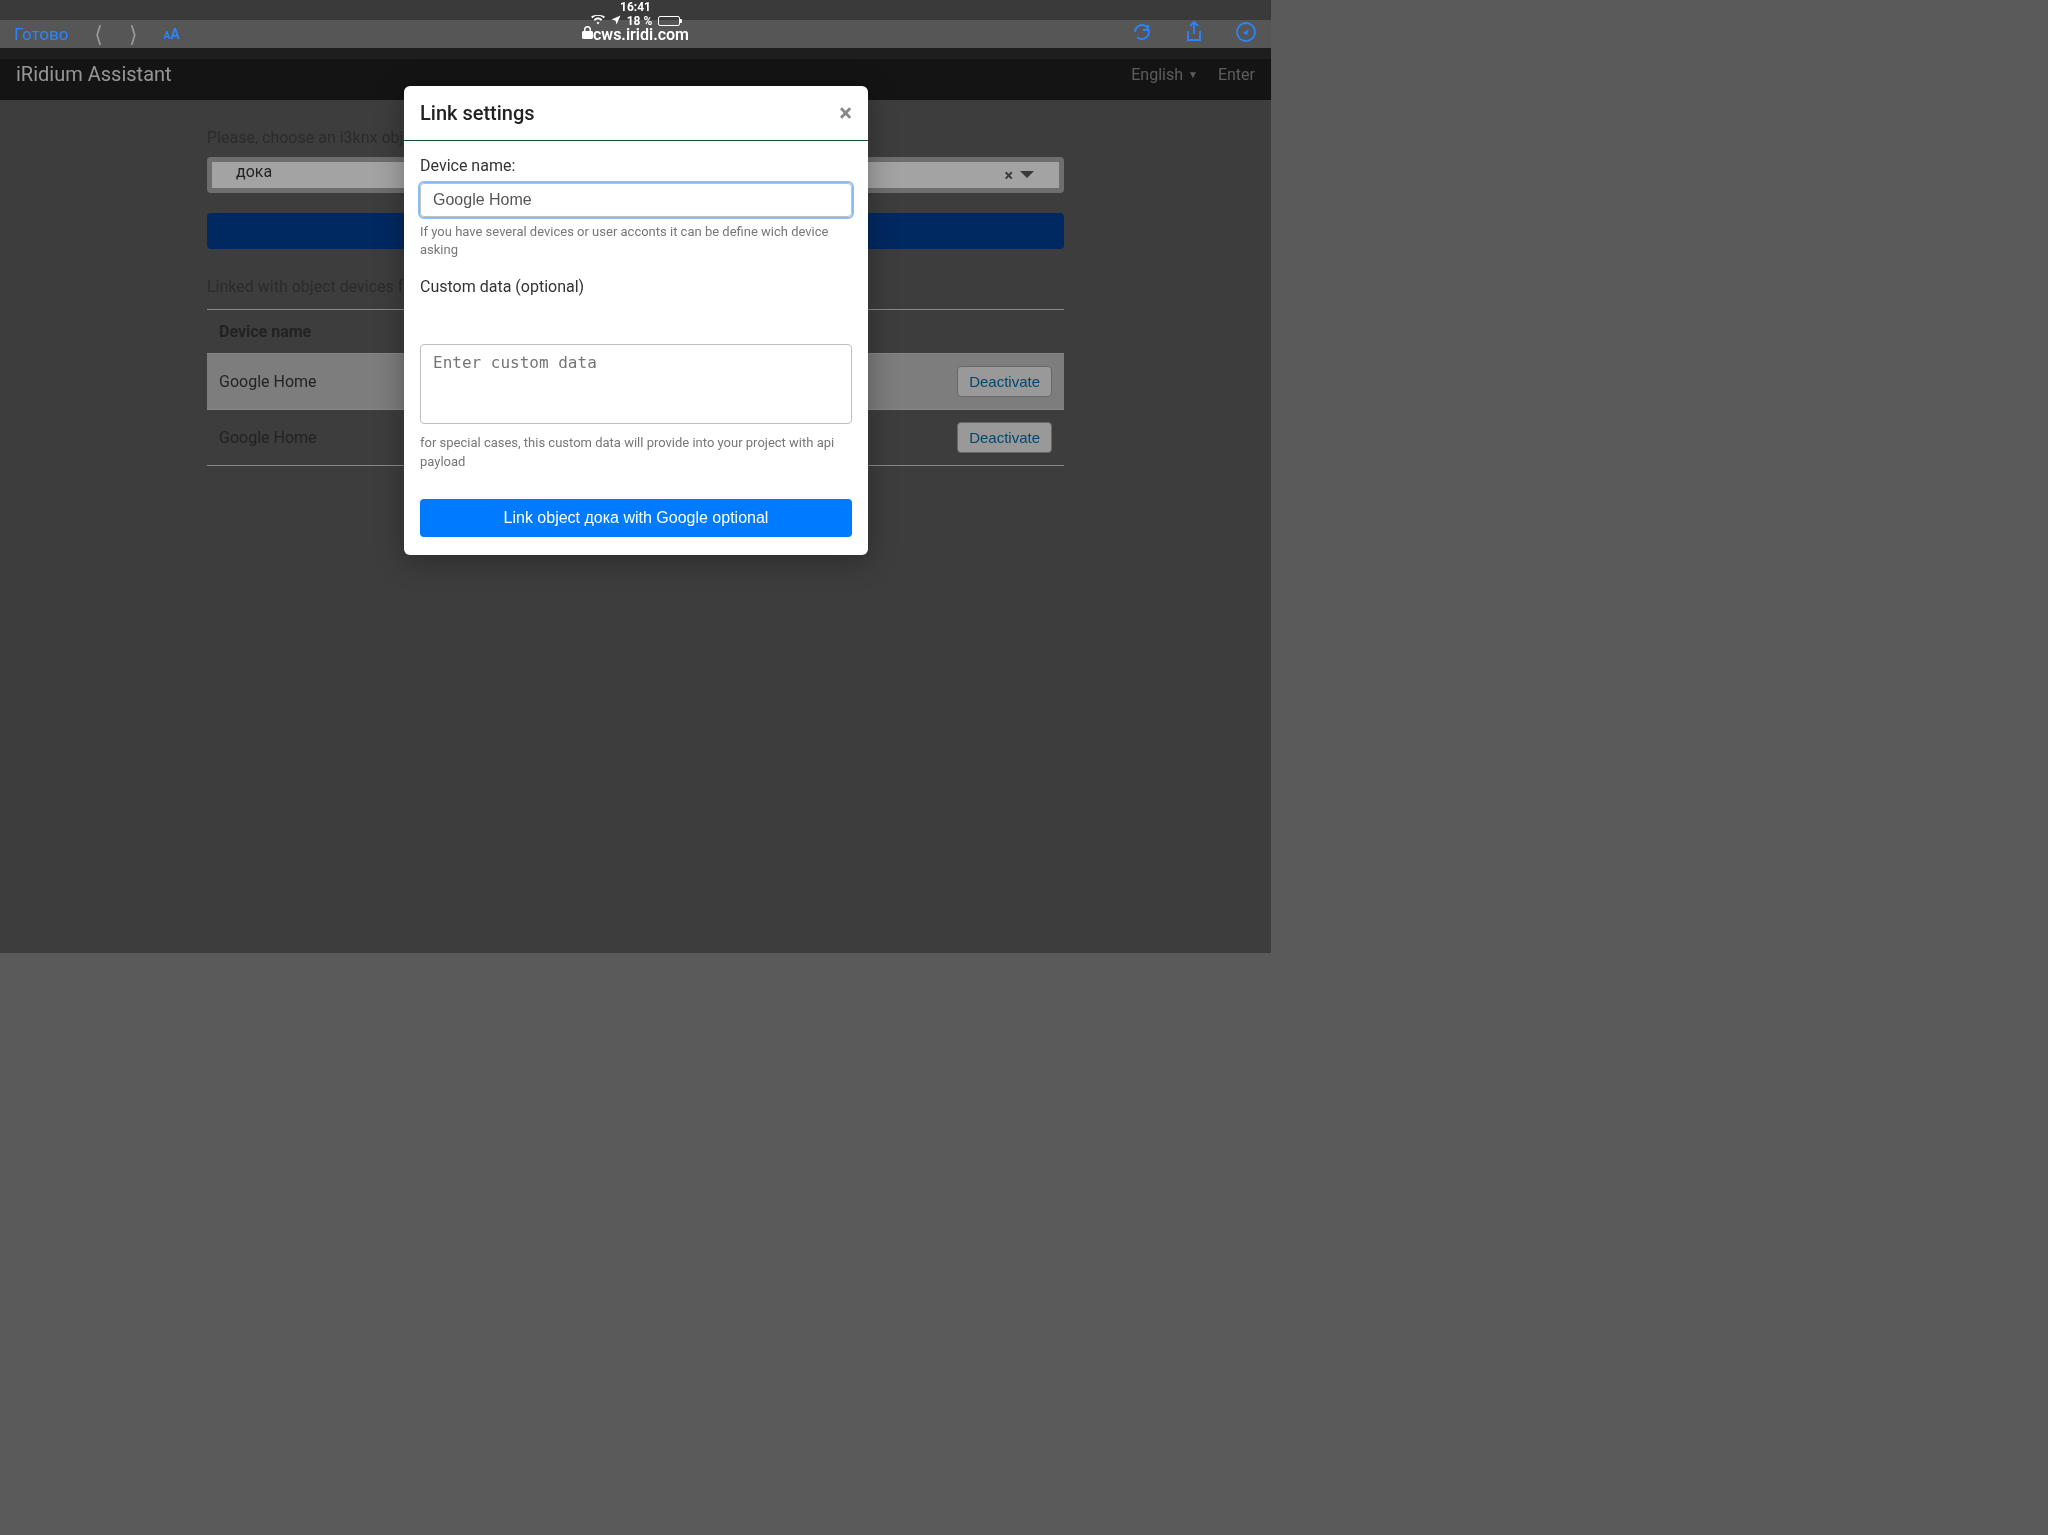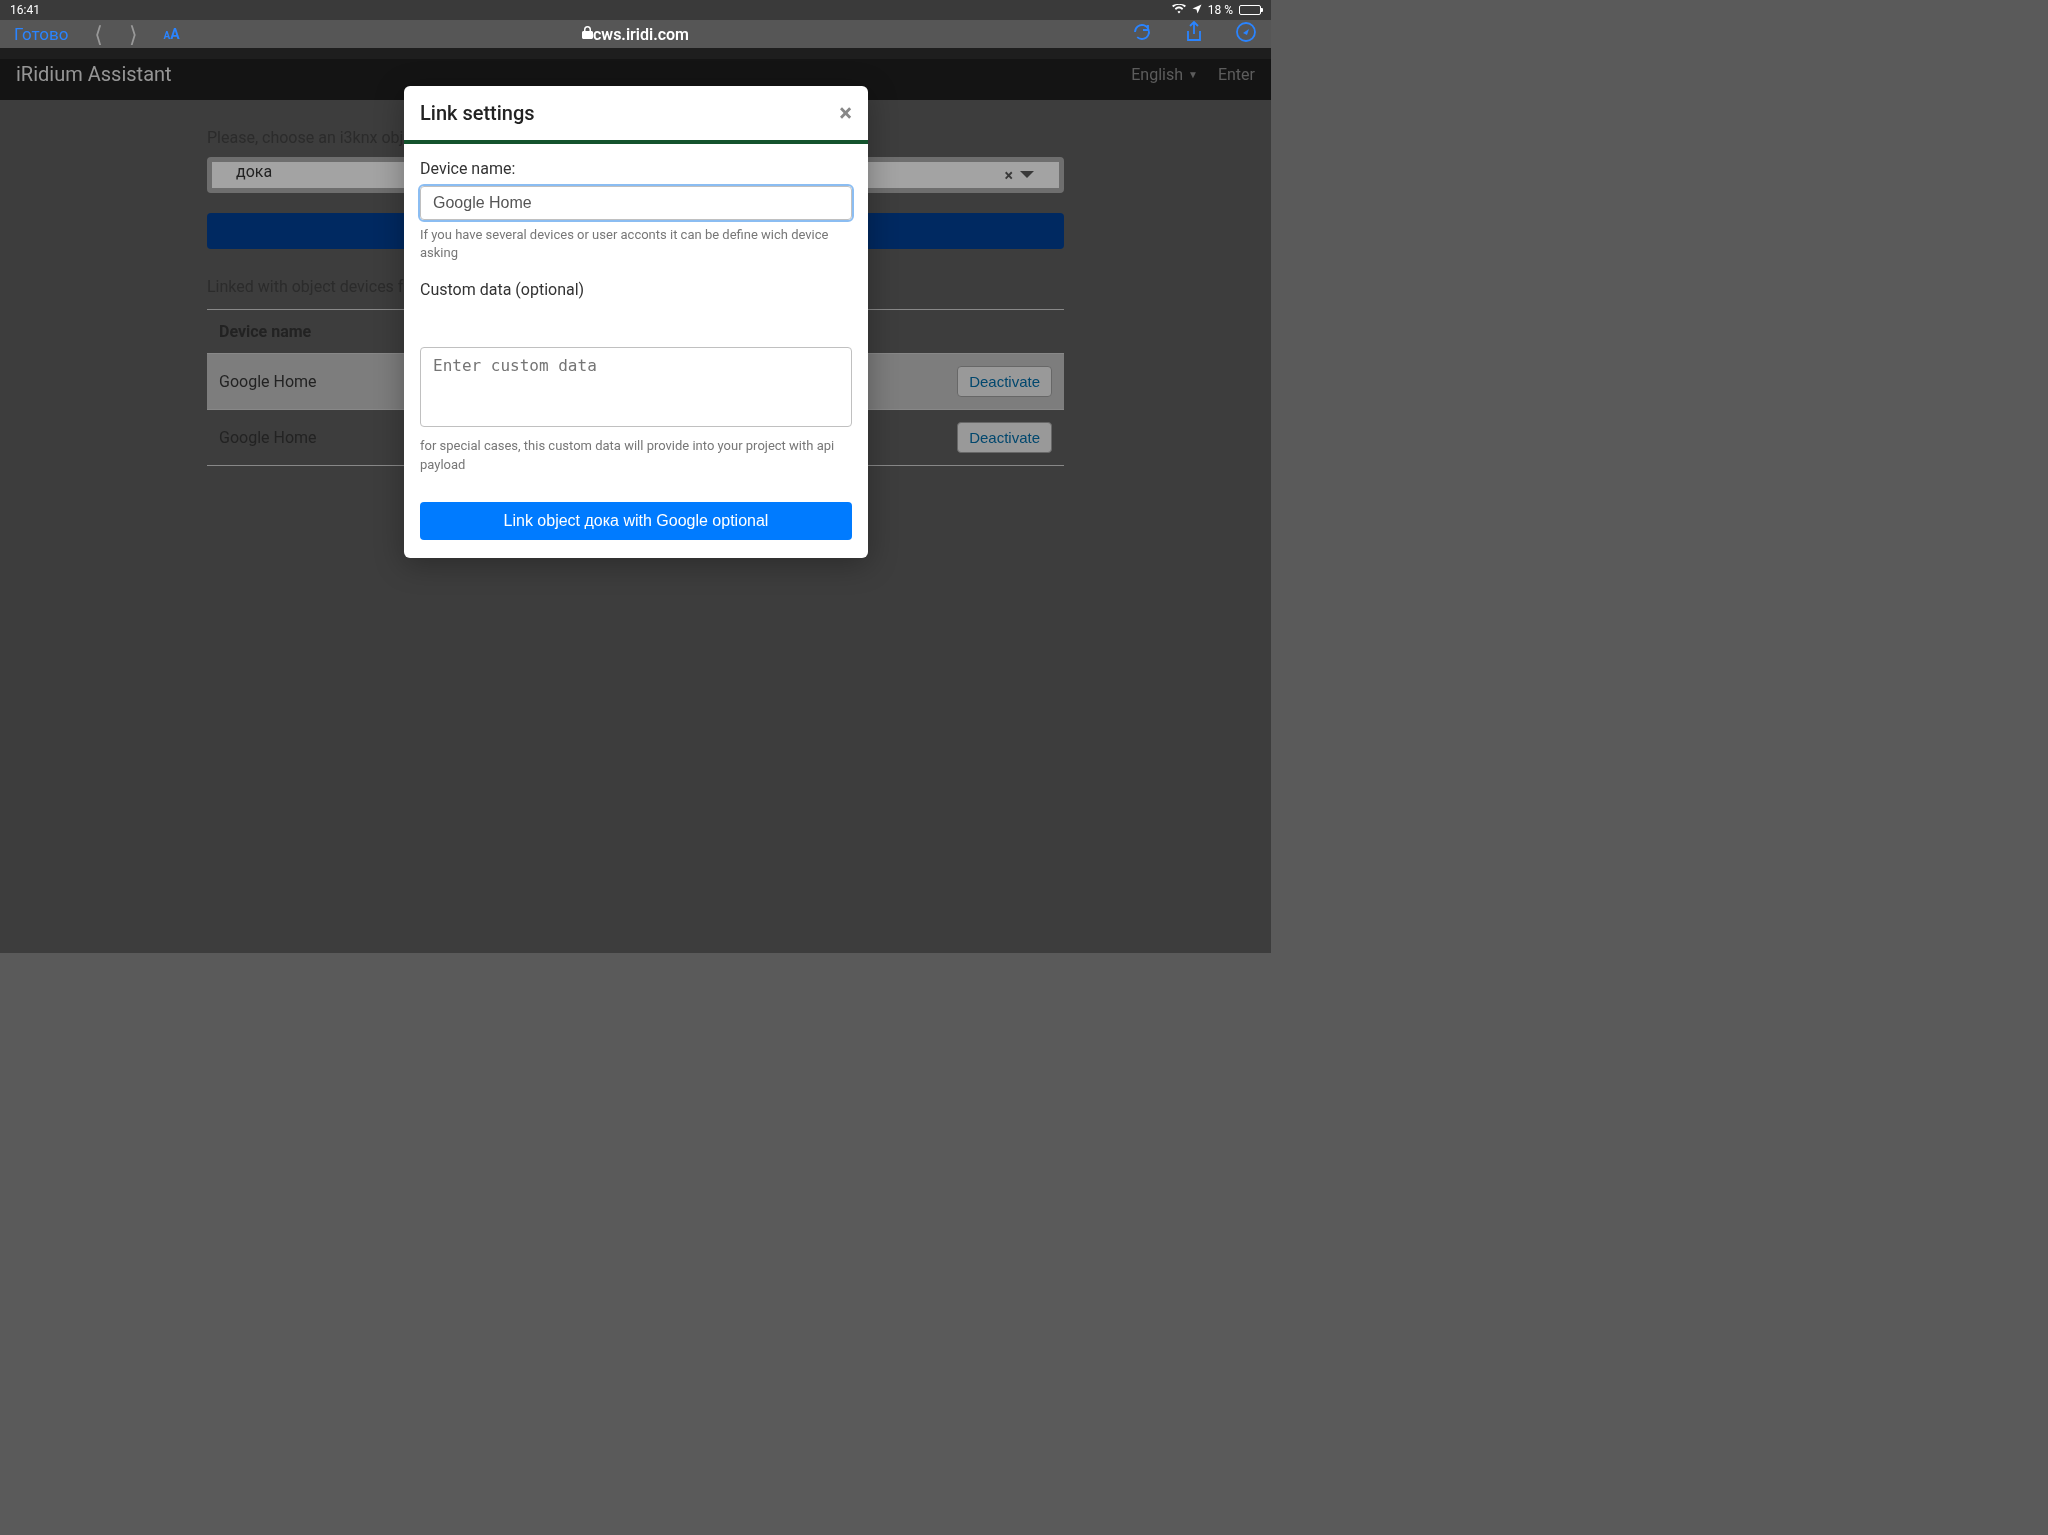--- a/index.html
+++ b/index.html
@@ -14,21 +14,22 @@
   
   .status-bar {
     background: #3a3a3a;
     color: #fff;
     height: 20px;
     display: flex;
     justify-content: space-between;
     align-items: center;
     padding: 0 10px;
     font-size: 12px;
-    font-weight: 400;
+    font-weight: 700;
+    flex-direction: column;
   }
   .status-right { display: flex; gap: 6px; align-items: center; }
   .battery-icon {
     width: 22px; height: 10px;
     border: 1px solid #fff; border-radius: 2px;
     position: relative;
   }
   .battery-icon::after {
     content: ""; position: absolute; right: -3px; top: 2px;
     width: 2px; height: 4px; background: #fff; border-radius: 0 1px 1px 0;
@@ -104,21 +105,21 @@
     top:86px;
     left:404px;
     width:464px;
     background:#fff;
     border-radius:6px;
     box-shadow:0 6px 30px rgba(0,0,0,0.3);
   }
   .modal-head {
     display:flex; justify-content:space-between; align-items:center;
     padding:15px 16px;
-    border-bottom:4px solid #14532d;
+    border-bottom:1px solid #14532d;
   }
   .modal-title { font-size:20px; font-weight:500; color:#222;}
   .modal-close { color:#888; font-size:24px; font-weight:700; line-height:1;}
   .modal-body { padding:15px 16px 18px 16px; }
   .form-label { color:#333; font-size:16px; margin-bottom:8px; display:block;}
   .form-input {
     width:100%; border:1px solid #c0c0c0; border-radius:4px;
     padding:7px 12px; font-size:16px; color:#555;
     outline:2px solid #8bbdf2; outline-offset:0;
   }

